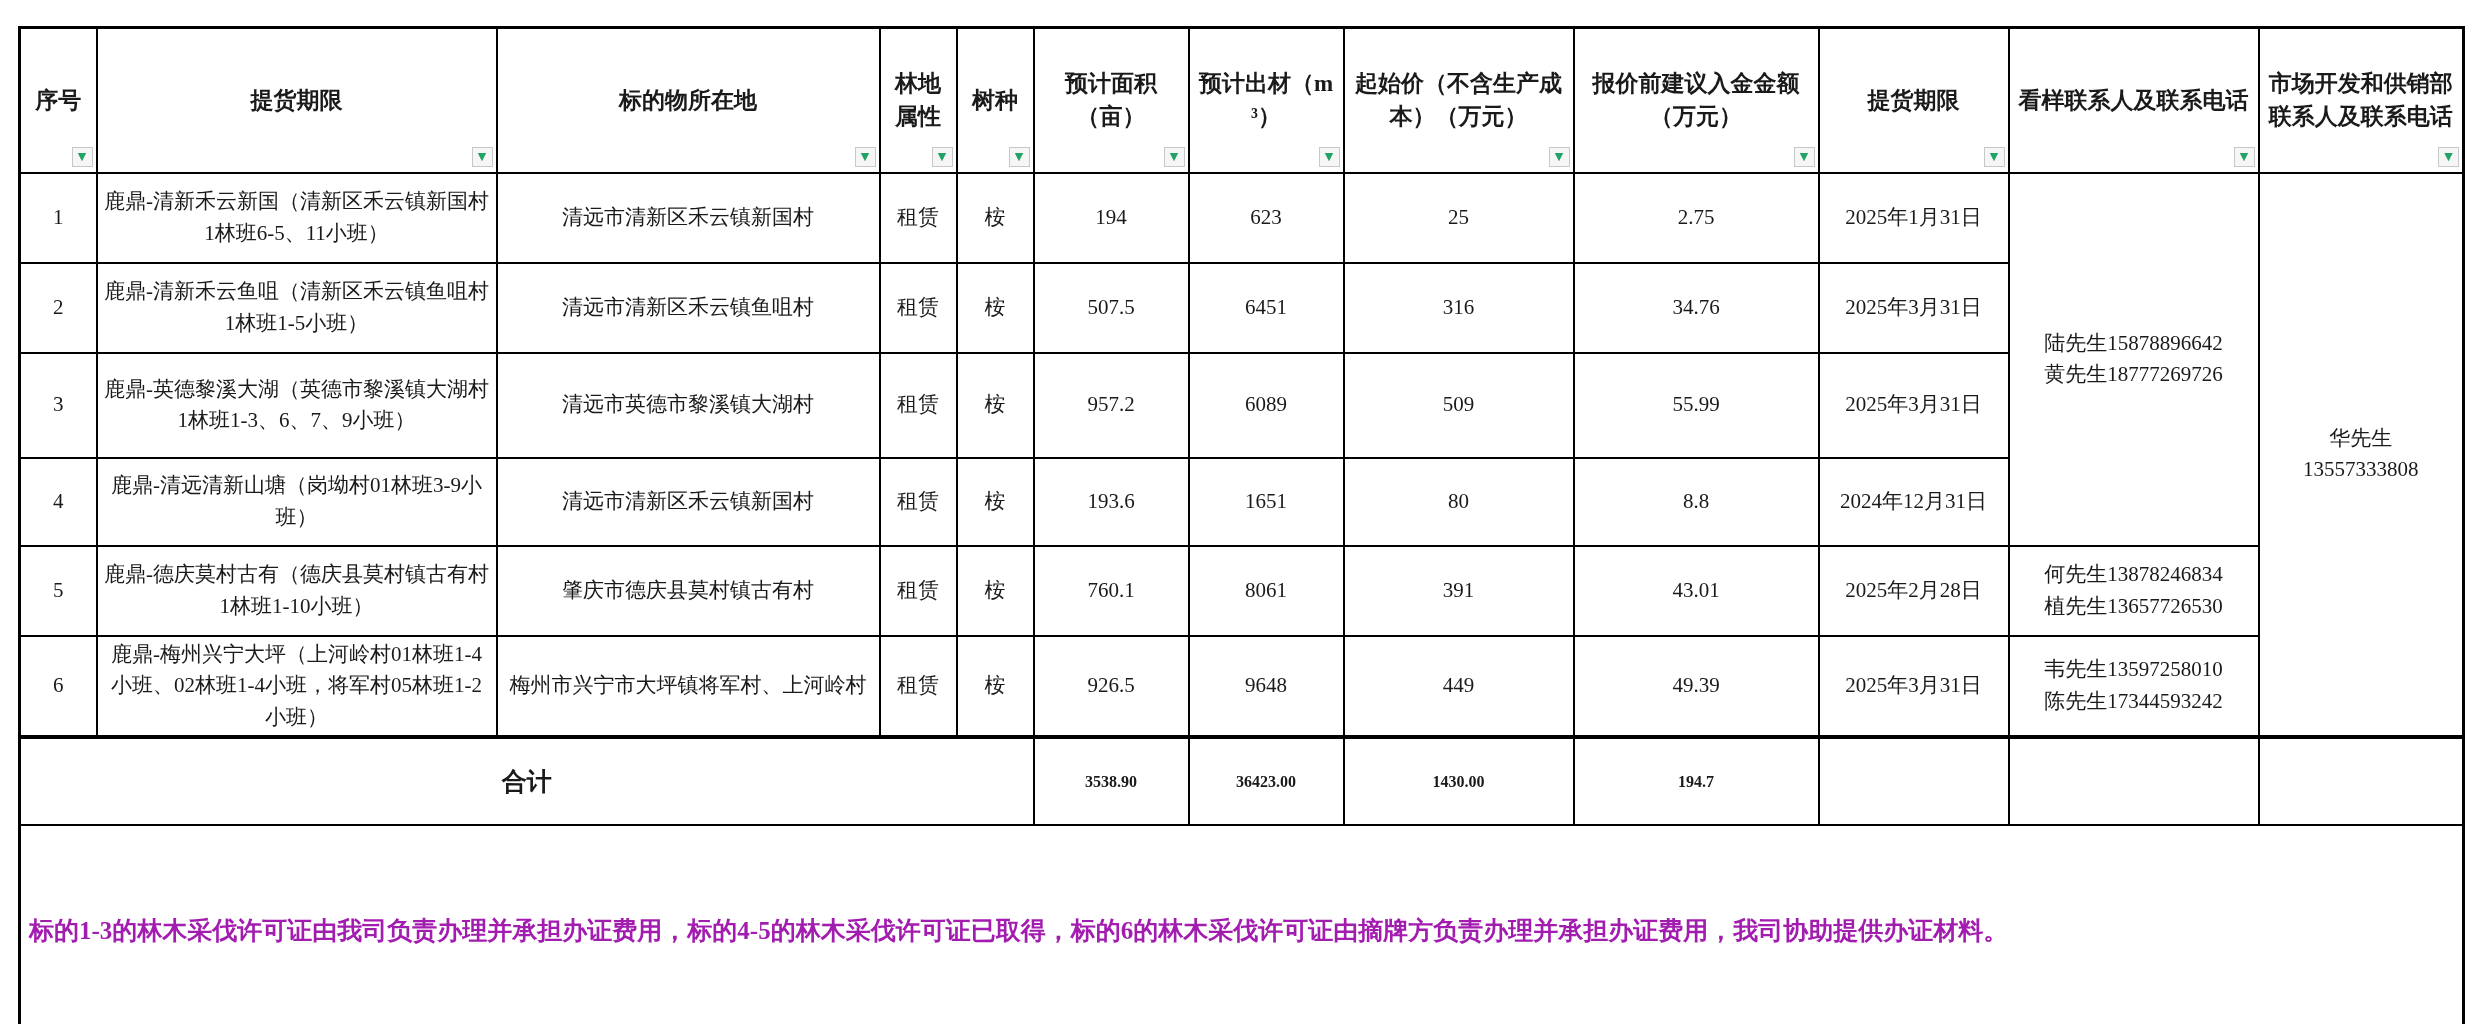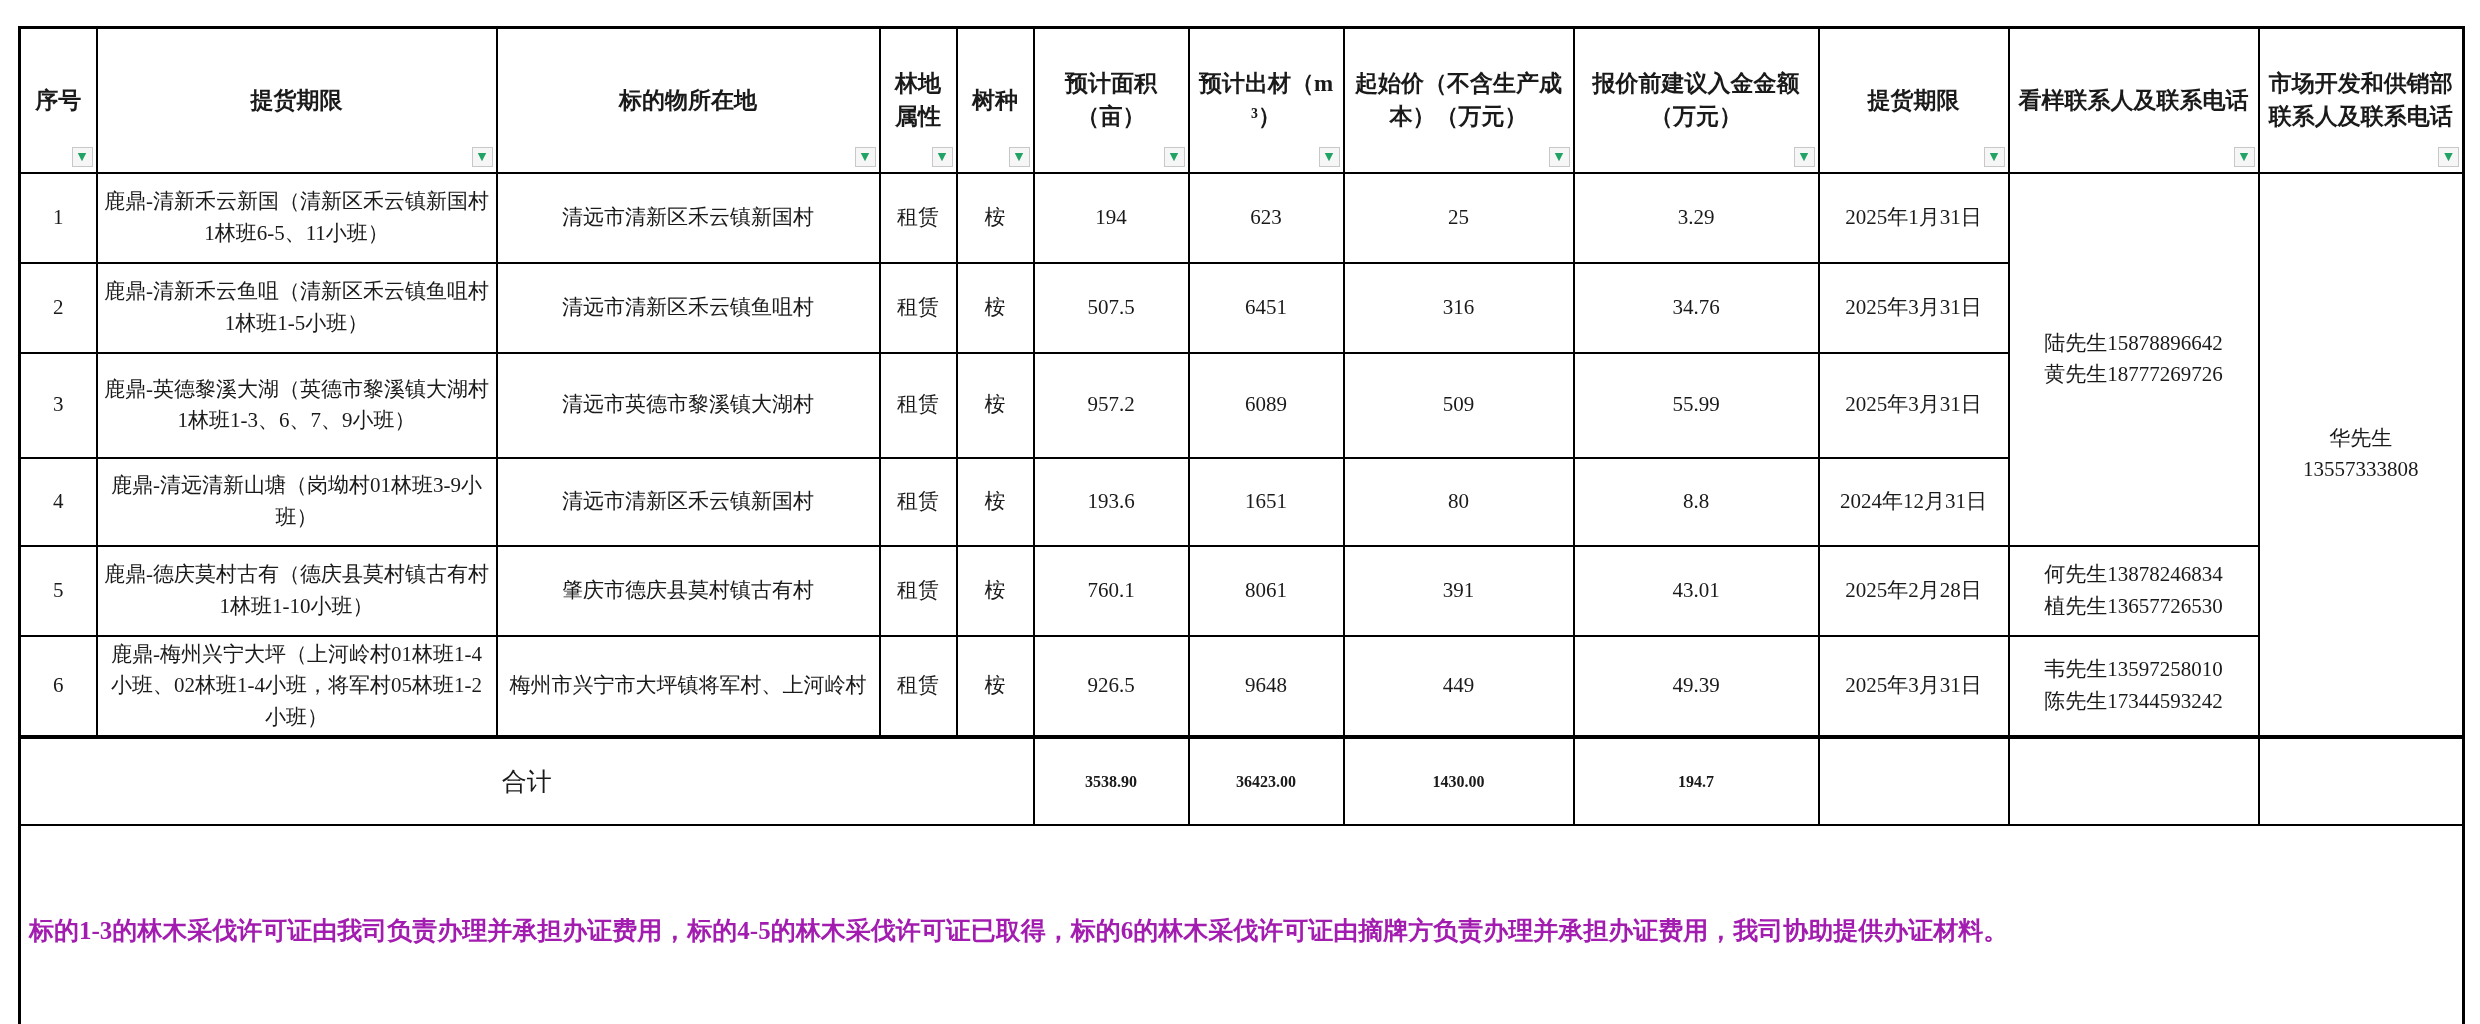--- a/index.html
+++ b/index.html
@@ -47,21 +47,21 @@
   .c11 { width: 205px; }
   
   tr.r1 { height: 90px; }
   tr.r2 { height: 90px; }
   tr.r3 { height: 105px; }
   tr.r4 { height: 88px; }
   tr.r5 { height: 90px; }
   tr.r6 { height: 95px; }
   tr.total-row { height: 88px; }
   tr.total-row td { border-top: 4px solid #000; font-size: 16px; }
-  tr.total-row td.total-label { font-weight: normal; font-size: 25px; }
+  tr.total-row td.total-label { font-weight: bold; font-size: 25px; }
   tr.total-row td.num { font-weight: bold; }
   tr.note-row { height: 212px; }
   td.note-cell {
     text-align: left;
     color: #a21caf;
     font-weight: bold;
     font-size: 25px;
     padding-left: 8px;
     border-bottom: 4px solid #22c55e;
   }
@@ -182,21 +182,21 @@
   <tbody>
     <tr class="r1">
       <td>1</td>
       <td>鹿鼎-清新禾云新国（清新区禾云镇新国村1林班6-5、11小班）</td>
       <td>清远市清新区禾云镇新国村</td>
       <td>租赁</td>
       <td>桉</td>
       <td>194</td>
       <td>623</td>
       <td>25</td>
-      <td>3.29</td>
+      <td>2.75</td>
       <td>2025年1月31日</td>
       <td class="pre" rowspan="4">陆先生15878896642
 黄先生18777269726</td>
       <td class="pre" rowspan="6">华先生
 13557333808</td>
     </tr>
     <tr class="r2">
       <td>2</td>
       <td>鹿鼎-清新禾云鱼咀（清新区禾云镇鱼咀村1林班1-5小班）</td>
       <td>清远市清新区禾云镇鱼咀村</td>

